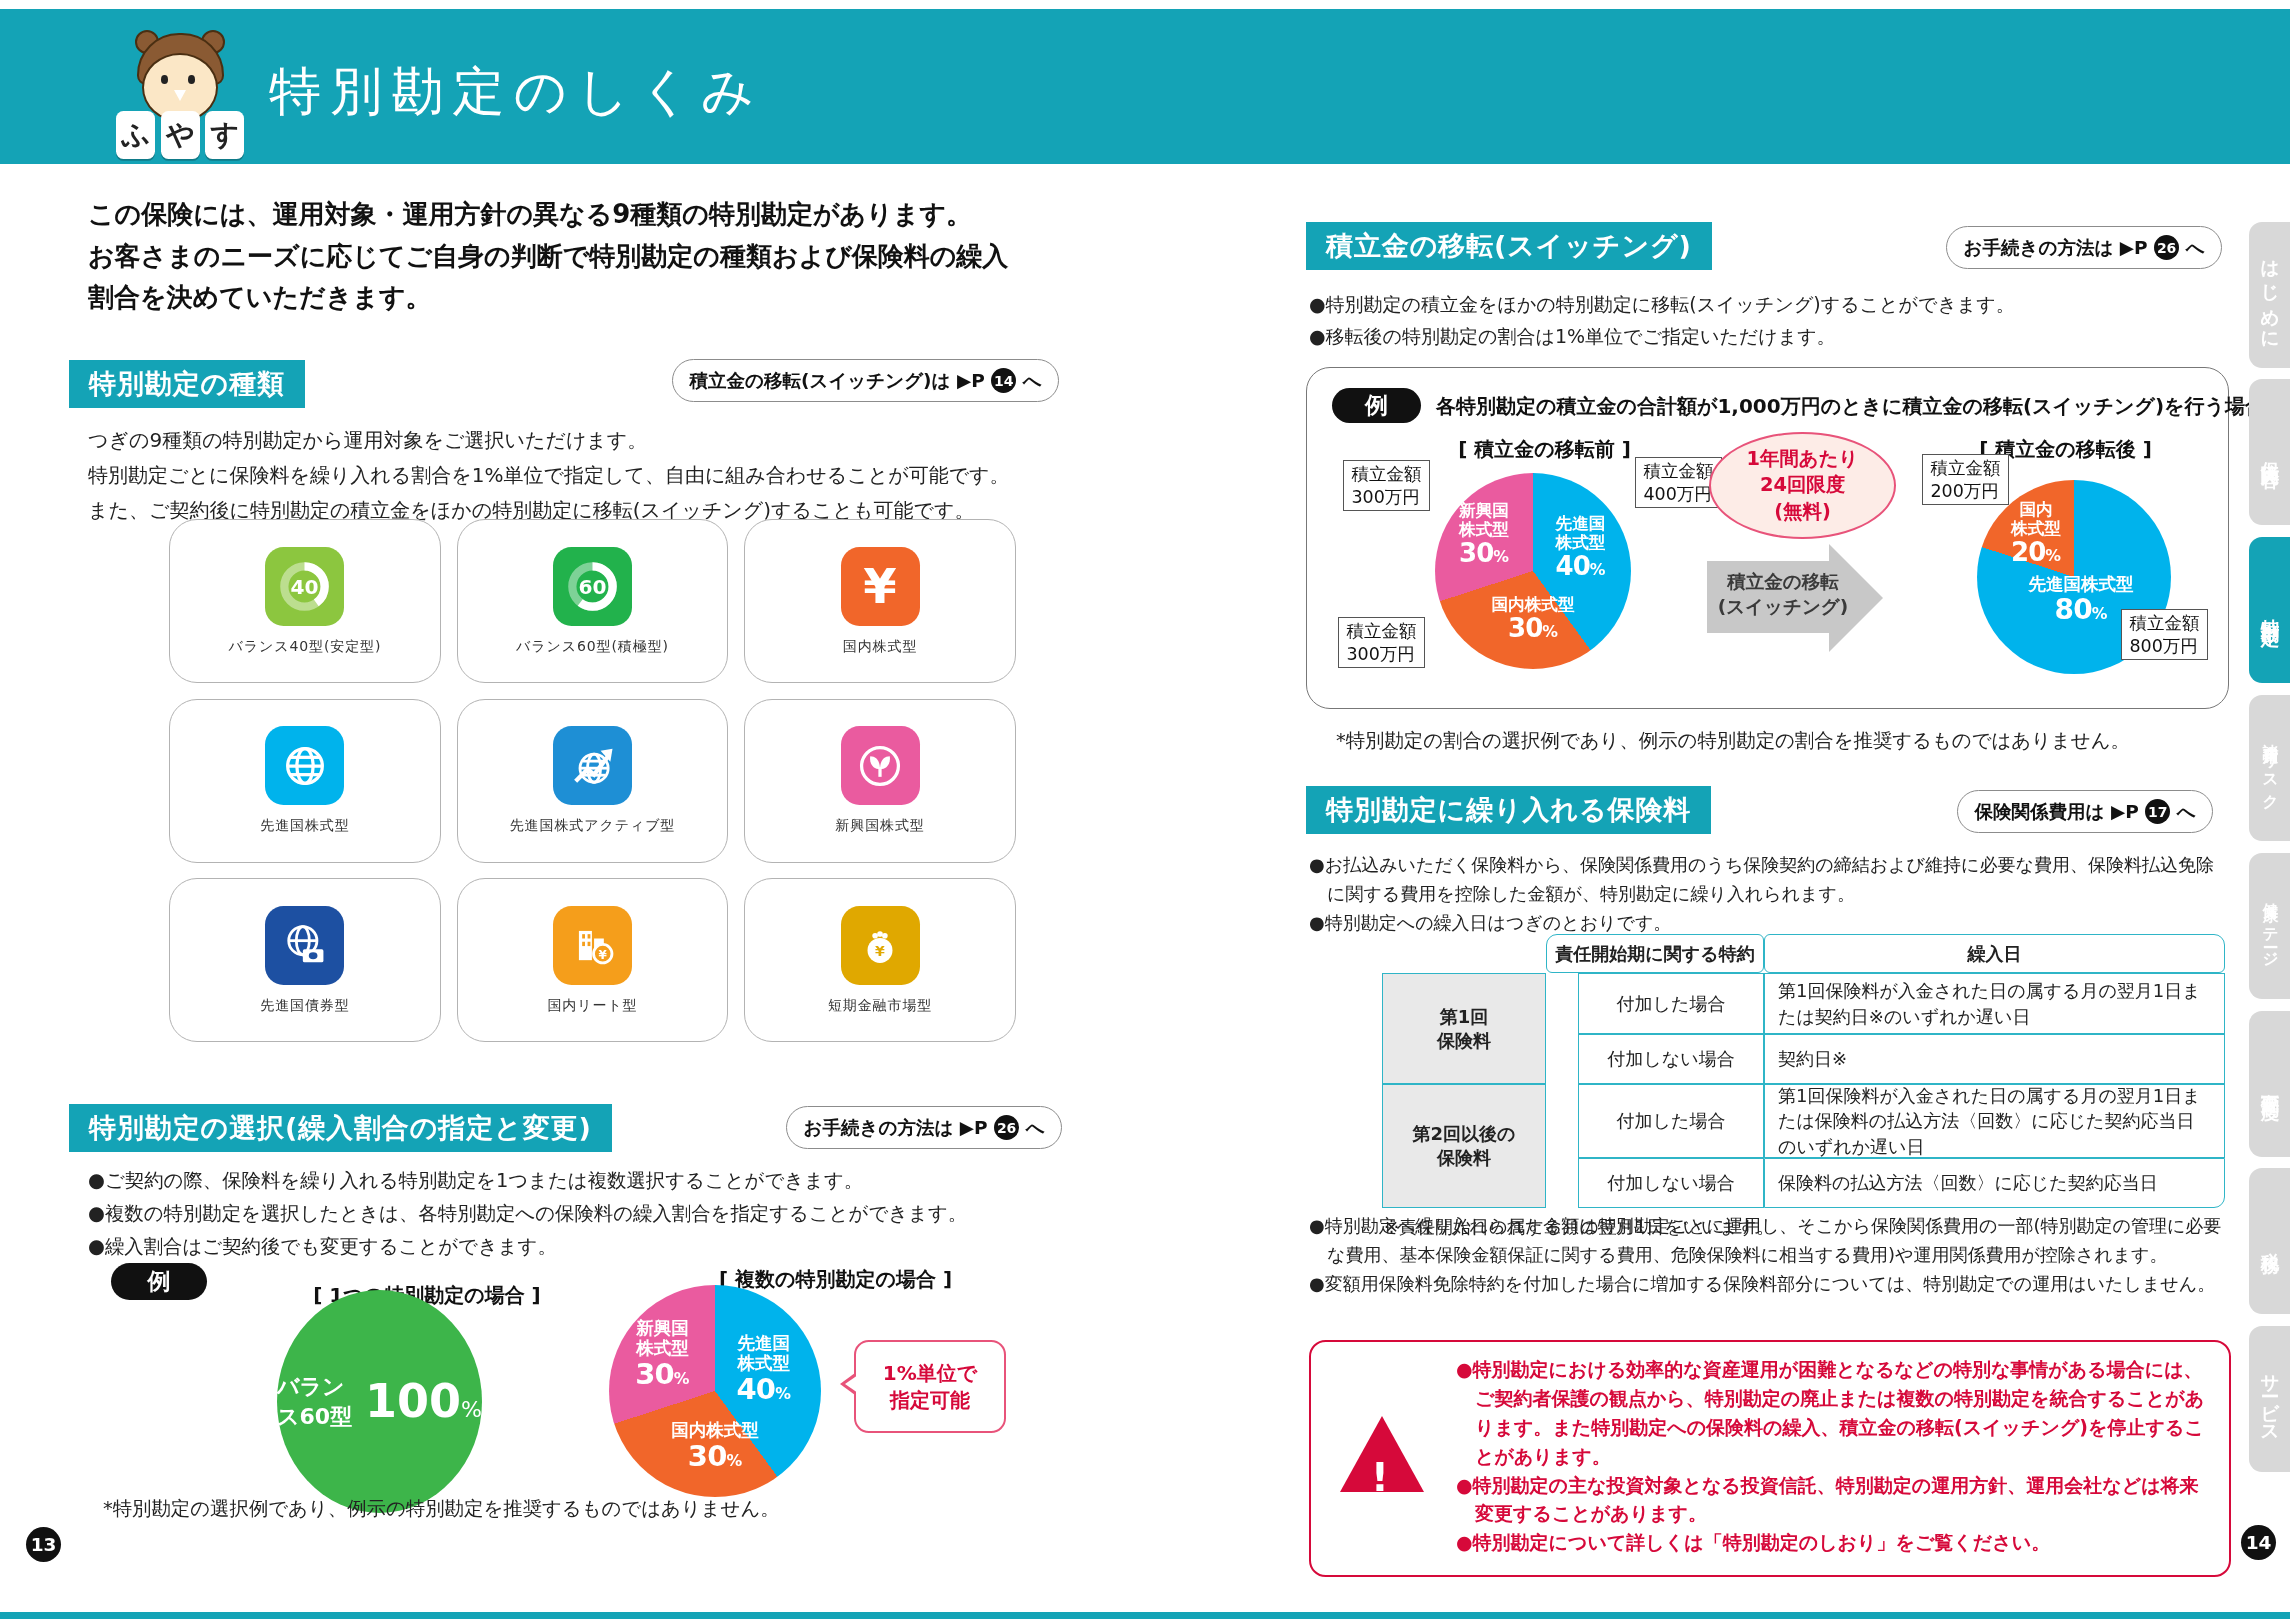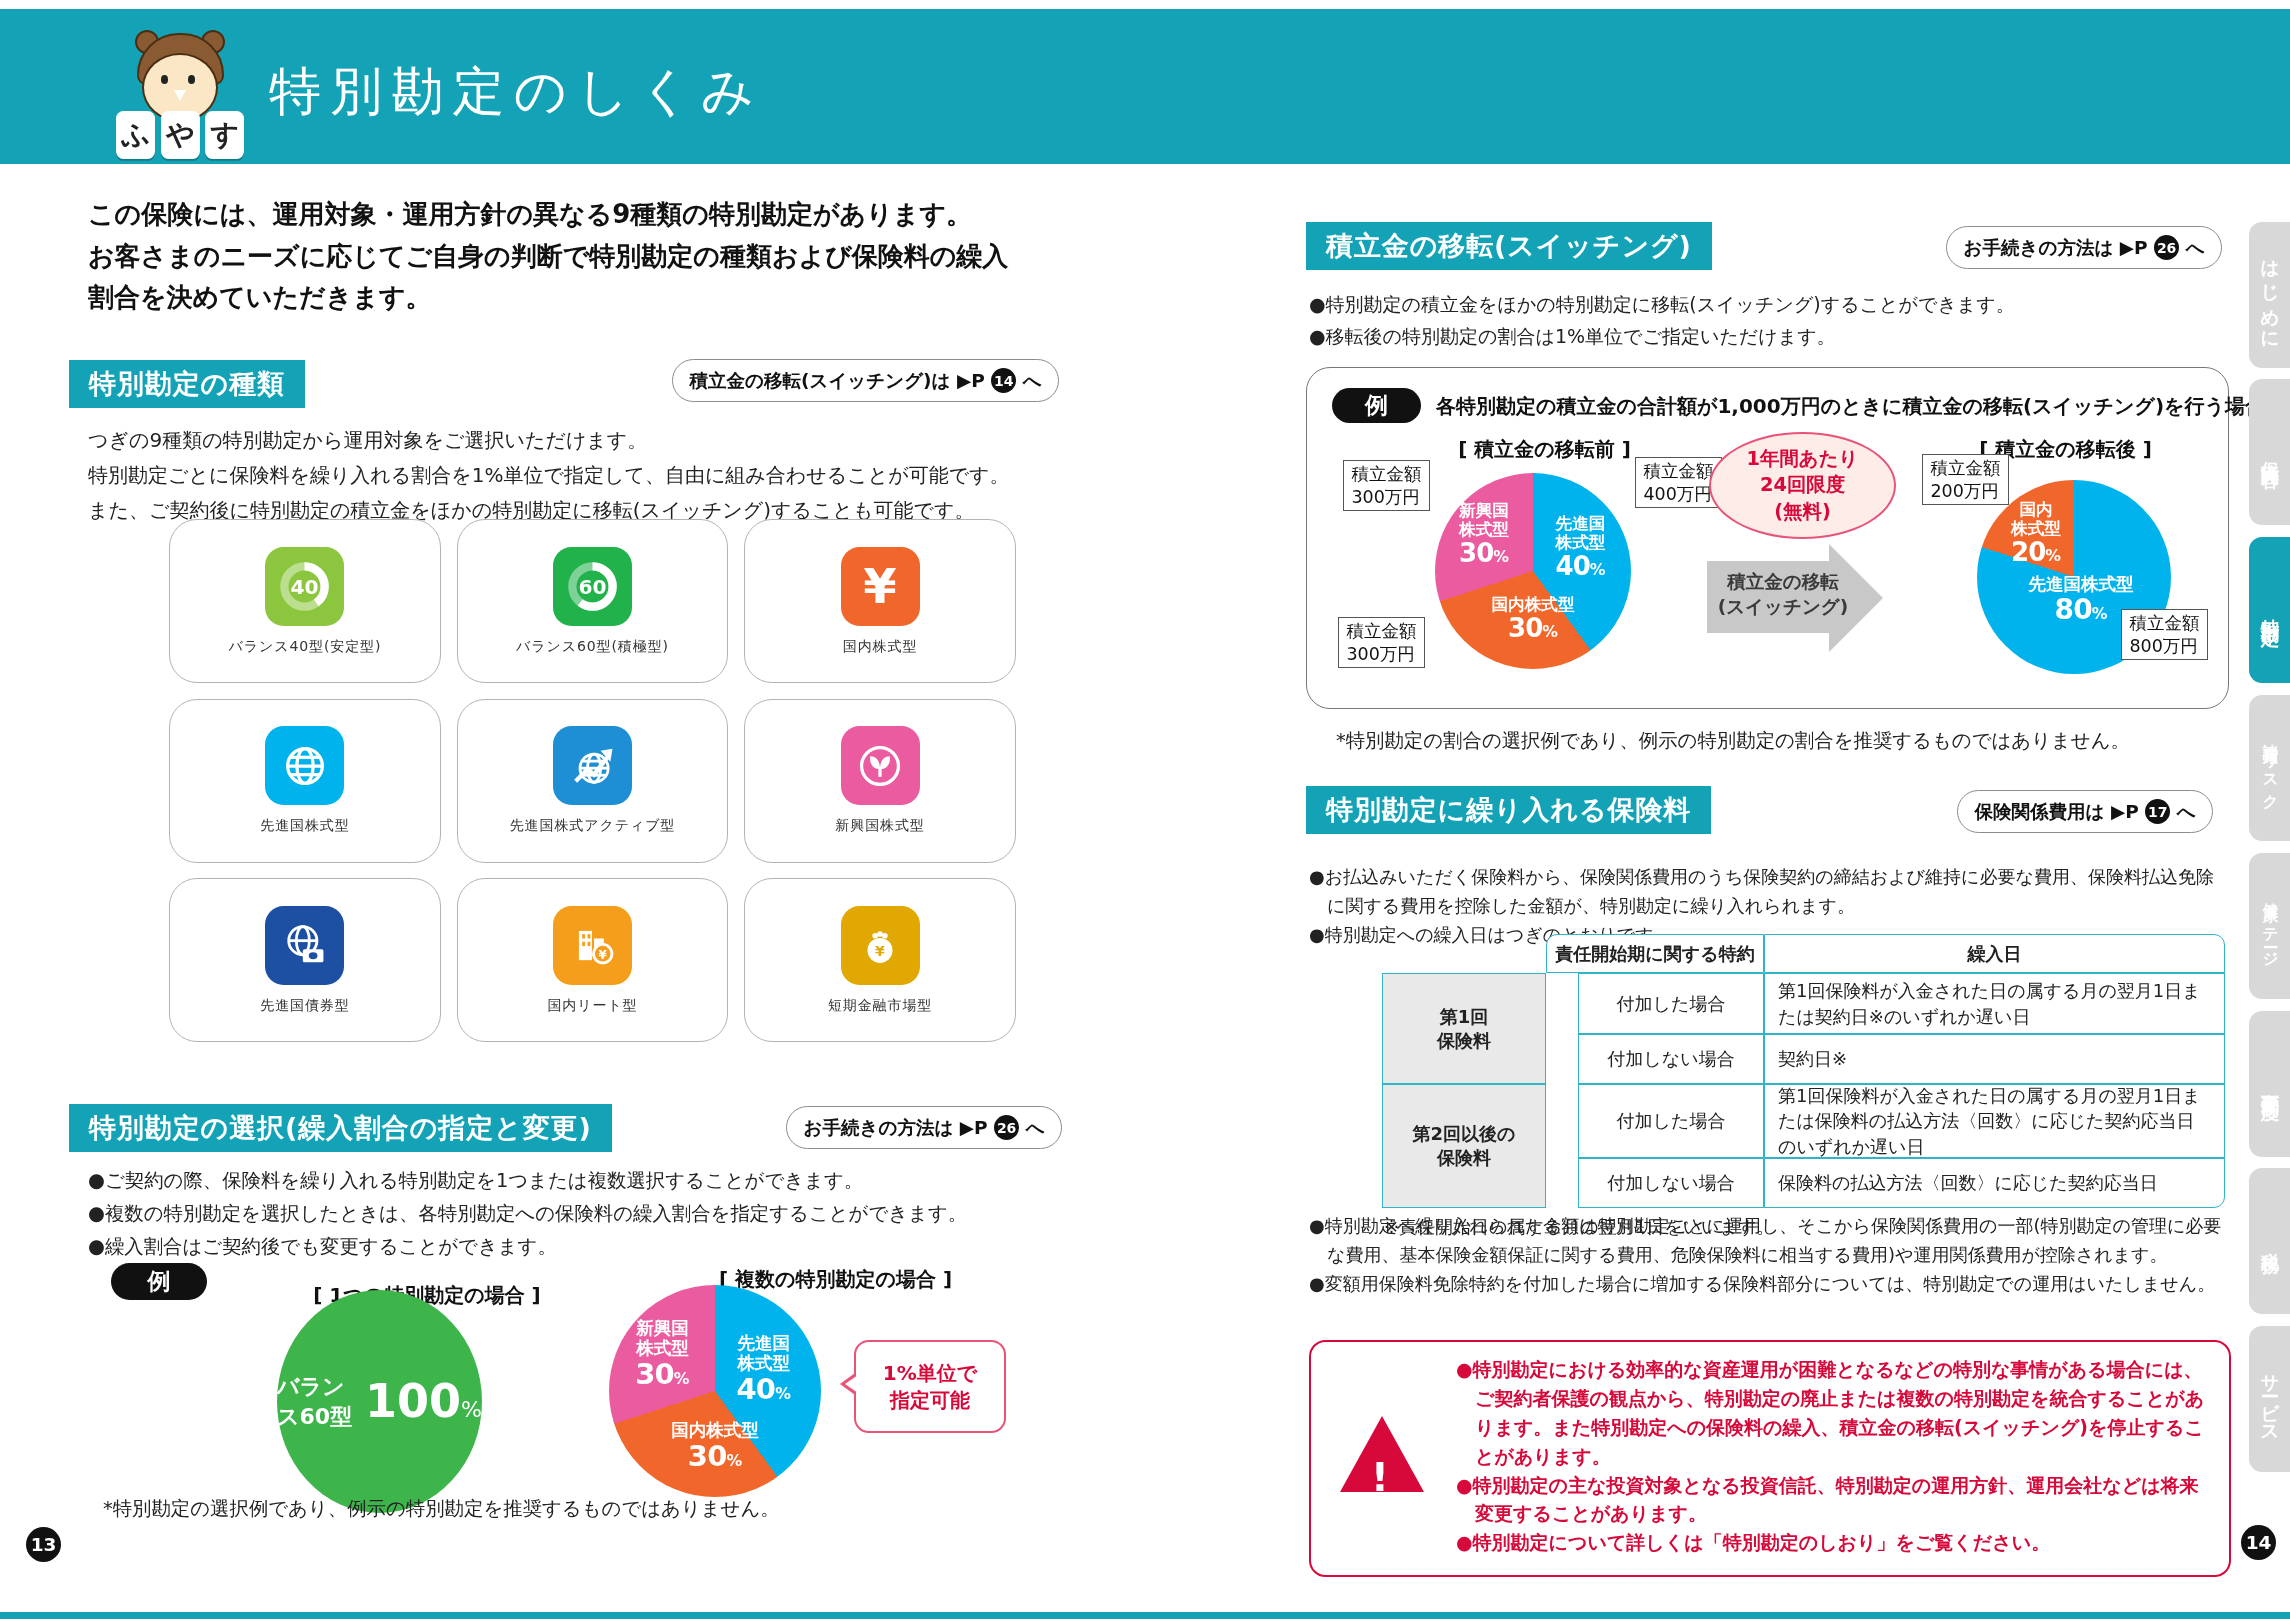--- a/index.html
+++ b/index.html
@@ -70,21 +70,21 @@
          font-weight:700;font-size:19.4px;display:flex;align-items:center;justify-content:center;text-align:center;line-height:1.35;}
   .arrow-body{position:absolute;background:#c8c8c8;}
   .arrow-head{position:absolute;width:0;height:0;border-top:54px solid transparent;border-bottom:54px solid transparent;border-left:54px solid #c8c8c8;}
   .arrow-label{position:absolute;font-size:18.5px;font-weight:600;color:#3a3a3a;text-align:center;line-height:1.35;}
 
   
   .ptable{position:absolute;left:1382px;top:934px;display:grid;grid-template-columns:164px 218px 461px;
           grid-template-rows:39px 61px 50px 74px 50px;font-size:18px;}
   .pc{border:1.4px solid #2fb5c7;display:flex;align-items:center;background:#fff;}
   .pc-corner{border:none;background:transparent;}
-  .pc-head{justify-content:center;font-weight:700;}
+  .pc-head{justify-content:center;font-weight:700;border-radius:6px;}
   .pc-group{background:#e9e9e9;justify-content:center;text-align:center;font-weight:600;}
   .pc-case{justify-content:center;margin-left:32px;}
   .pc-date{padding:5.5px 13px;line-height:1.4;}
   .r-tl{border-top-left-radius:11px;}
   .r-tr{border-top-right-radius:11px;}
   .r-br{border-bottom-right-radius:11px;}
 
   
   .warnbox{position:absolute;left:1309px;top:1340px;width:918px;height:233px;border:2.8px solid #d6093a;border-radius:16.6px;background:#fff;}
   .warn-tri{position:absolute;left:1340px;top:1416px;width:0;height:0;border-left:42px solid transparent;border-right:42px solid transparent;border-bottom:76px solid #d6093a;}
@@ -368,21 +368,21 @@
   <div class="note" style="left:1336px;top:727px;">*特別勘定の割合の選択例であり、例示の特別勘定の割合を推奨するものではありません。</div>
 
   <div class="sec-head" style="left:1306px;top:786px;">特別勘定に繰り入れる保険料</div>
   <div class="pill" style="left:1957px;top:790px;">
     <span>保険関係費用は</span>
     <span>▶P</span>
     <span class="pnum">17</span>
     <span>へ</span>
   </div>
 
-  <div class="abs bullets" style="left:1309px;top:851px;font-size:18px;width:923px;line-height:1.6;margin-top:12px;">
+  <div class="abs bullets" style="left:1309px;top:851px;font-size:18px;width:923px;line-height:1.6;">
     <div class="bullet">●お払込みいただく保険料から、保険関係費用のうち保険契約の締結および維持に必要な費用、保険料払込免除に関する費用を控除した金額が、特別勘定に繰り入れられます。</div>
     <div class="bullet">●特別勘定への繰入日はつぎのとおりです。</div>
   </div>
 
   <div class="ptable">
     <div class="pc pc-corner"></div>
     <div class="pc pc-head r-tl">責任開始期に関する特約</div>
     <div class="pc pc-head r-tr">繰入日</div>
 
     <div class="pc pc-group preline" style="grid-row:2 / span 2;">第1回

